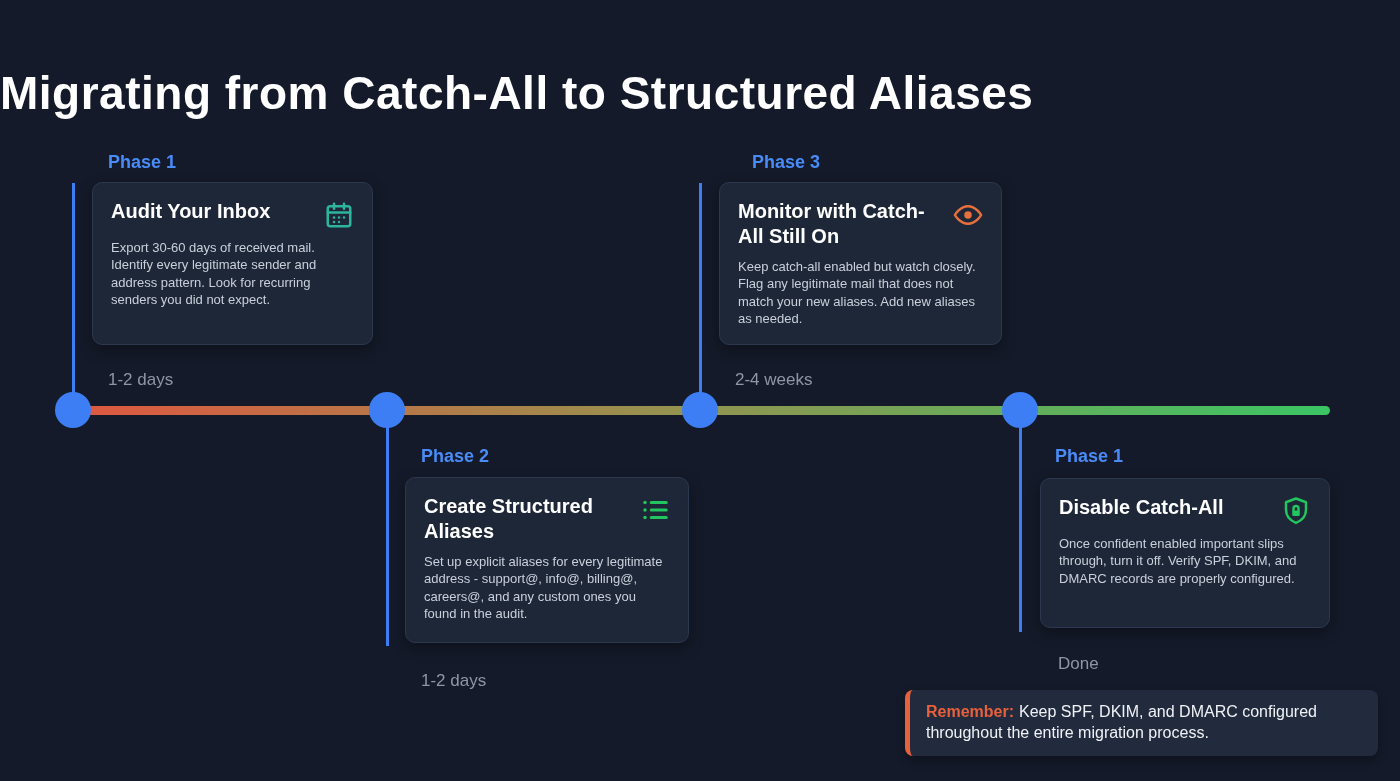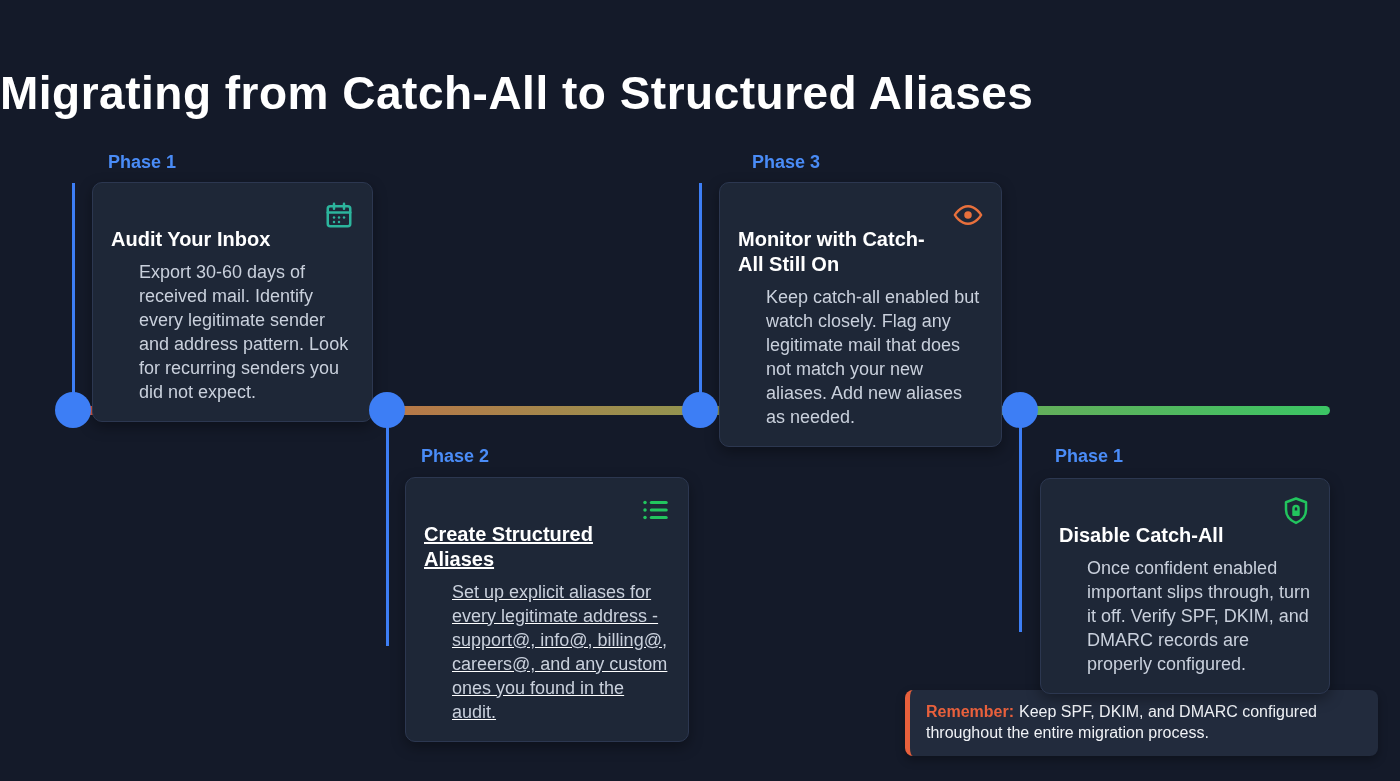--- a/index.html
+++ b/index.html
@@ -69,45 +69,43 @@
   .card {
     position: absolute;
     background: #1e2737;
     border: 1px solid #2c3750;
     border-radius: 10px;
     padding: 16px 18px;
     box-shadow: 0 5px 14px rgba(0,0,0,0.35);
     z-index: 2;
   }
   .card-1 { left: 92px;  top: 182px; width: 281px; min-height: 163px; }
-  .card-2 { left: 405px; top: 477px; width: 284px; min-height: 166px; text-decoration: underline; }
+  .card-2 { left: 405px; top: 477px; width: 284px; min-height: 166px; }
   .card-3 { left: 719px; top: 182px; width: 283px; min-height: 163px; }
   .card-4 { left: 1040px; top: 478px; width: 290px; min-height: 150px; }
 
   .card-head {
     display: flex;
     align-items: flex-start;
     justify-content: space-between;
     gap: 10px;
     margin-bottom: 9px;
   }
   .card-title {
     font-size: 20px;
     font-weight: 700;
     line-height: 1.25;
     color: #ffffff;
-    margin-top: 28px;
   }
   .card-icon { flex: 0 0 auto; width: 30px; height: 30px; margin-top: 1px; }
   .card-icon svg { width: 30px; height: 30px; display: block; }
   .card-body {
-    font-size: 18px;
+    font-size: 13px;
     line-height: 1.33;
     color: #c9d0dc;
-    margin-left: 28px;
   }
 
   .duration {
     position: absolute;
     font-size: 17px;
     color: #8e96a6;
     margin-top: 16px;
   }
   .dur-1 { left: 108px; top: 354px; }
   .dur-2 { left: 421px; top: 655px; }

